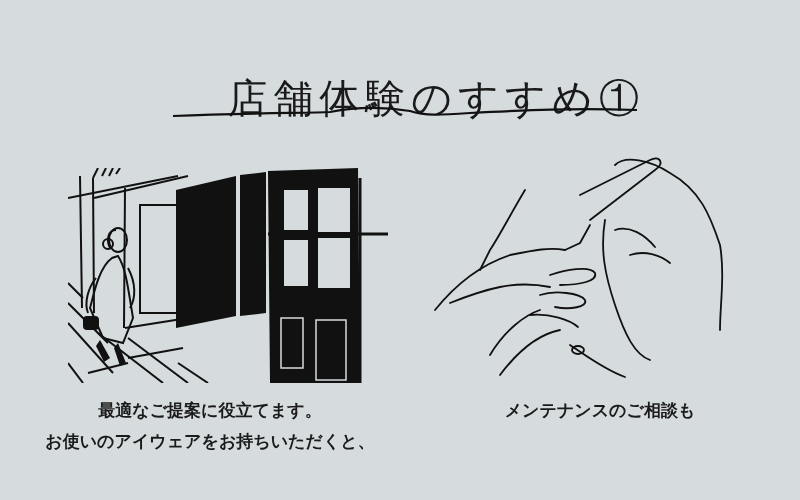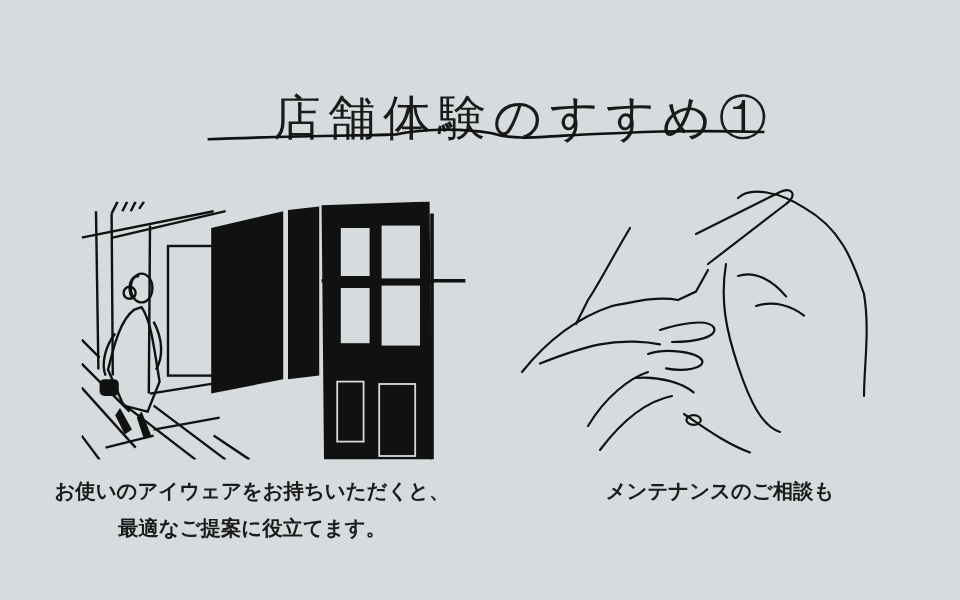--- a/index.html
+++ b/index.html
@@ -113,19 +113,19 @@
     <path d="M185 10 C 195 0, 220 5, 240 18 C 270 35, 280 60, 290 90 C 295 120, 290 150, 290 175"></path>
     <path d="M175 65 C 170 95, 175 120, 185 150 C 195 180, 205 200, 220 205"></path>
     <path d="M185 75 C 200 70, 215 80, 225 92"></path>
     <path d="M200 100 C 215 95, 230 100, 240 108"></path>
     <path d="M140 190 C 155 200, 175 215, 195 222"></path>
     <ellipse cx="148" cy="195" rx="6" ry="4"></ellipse>
   </g>
 </svg>
 
 <div class="caption left">
+  <span>最適なご提案に役立てます。</span>
   <span>お使いのアイウェアをお持ちいただくと、</span>
-  <span>最適なご提案に役立てます。</span>
 </div>
 
 <div class="caption right">
   <span>メンテナンスのご相談も</span>
 </div>
 
 </body></html>

